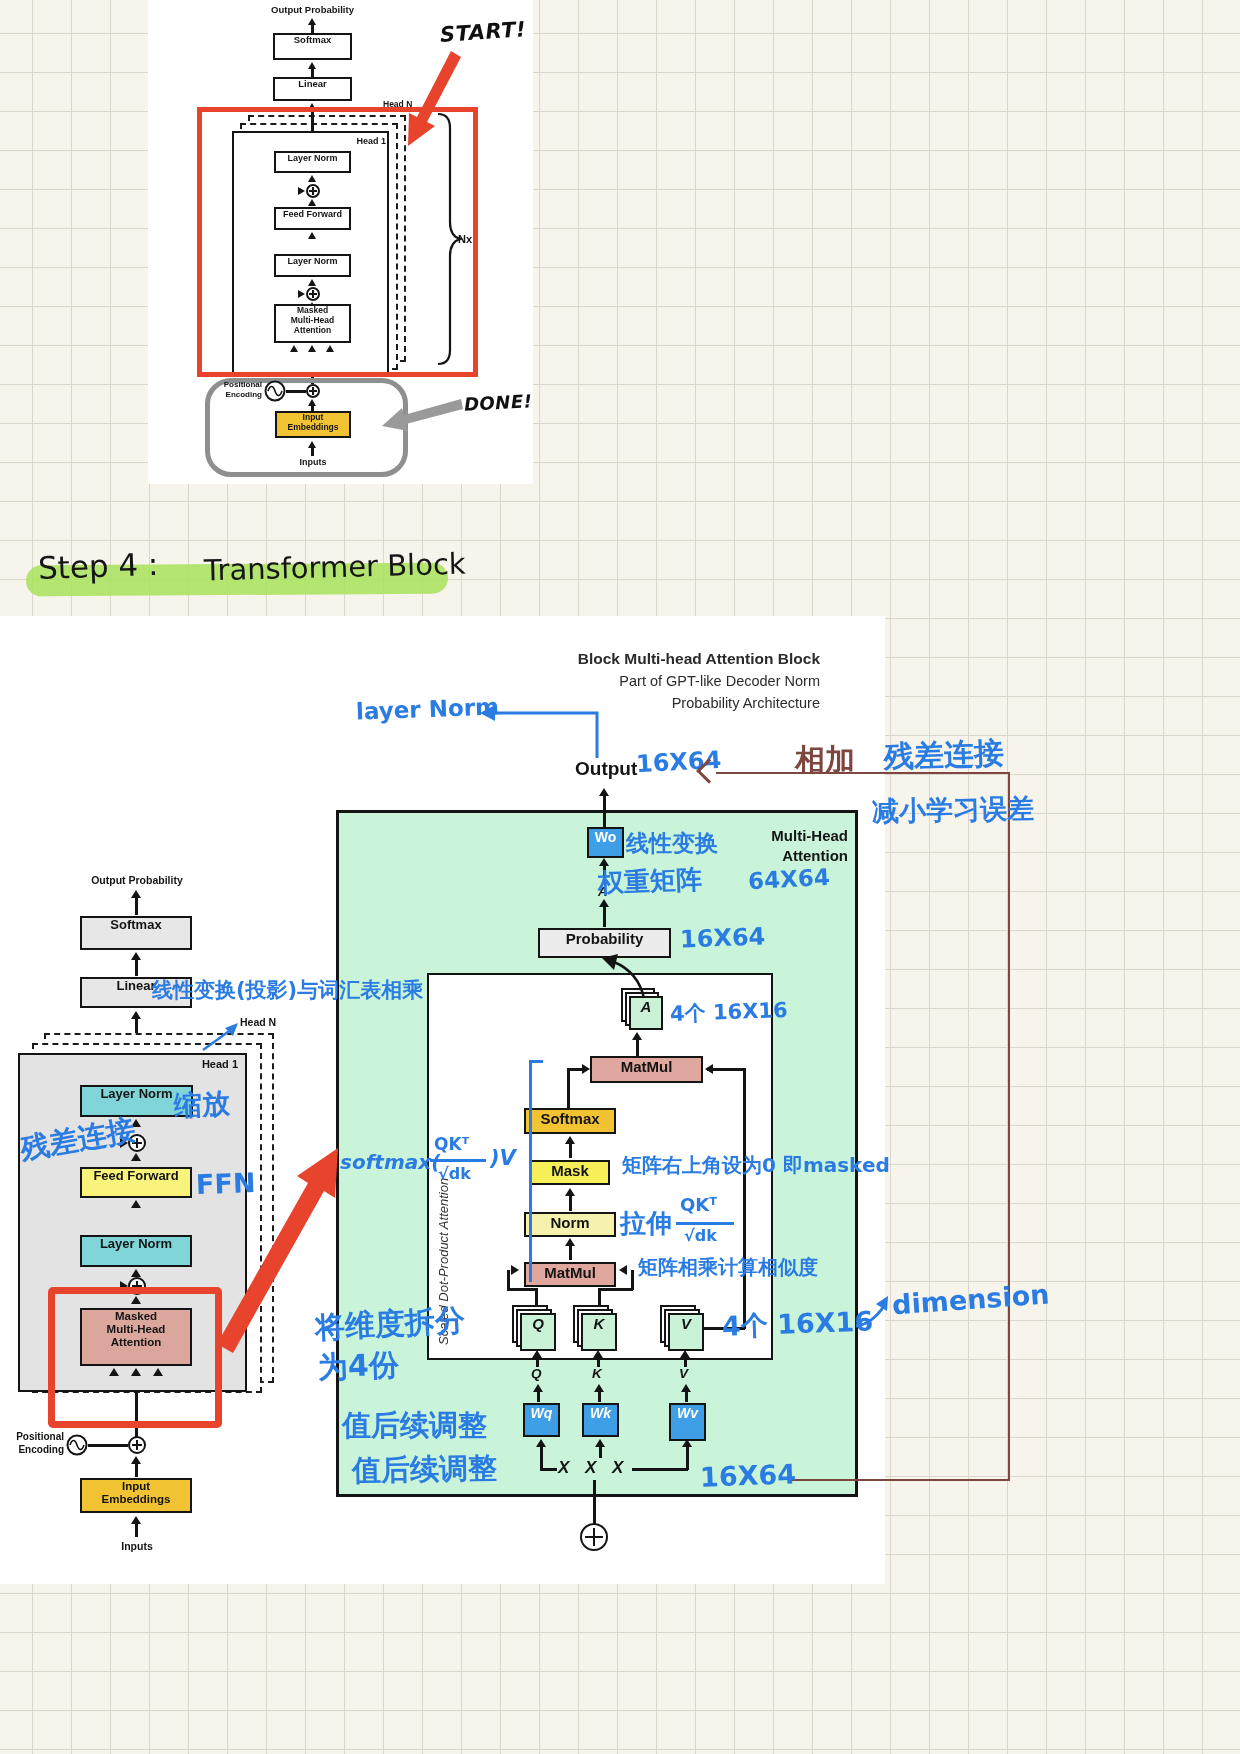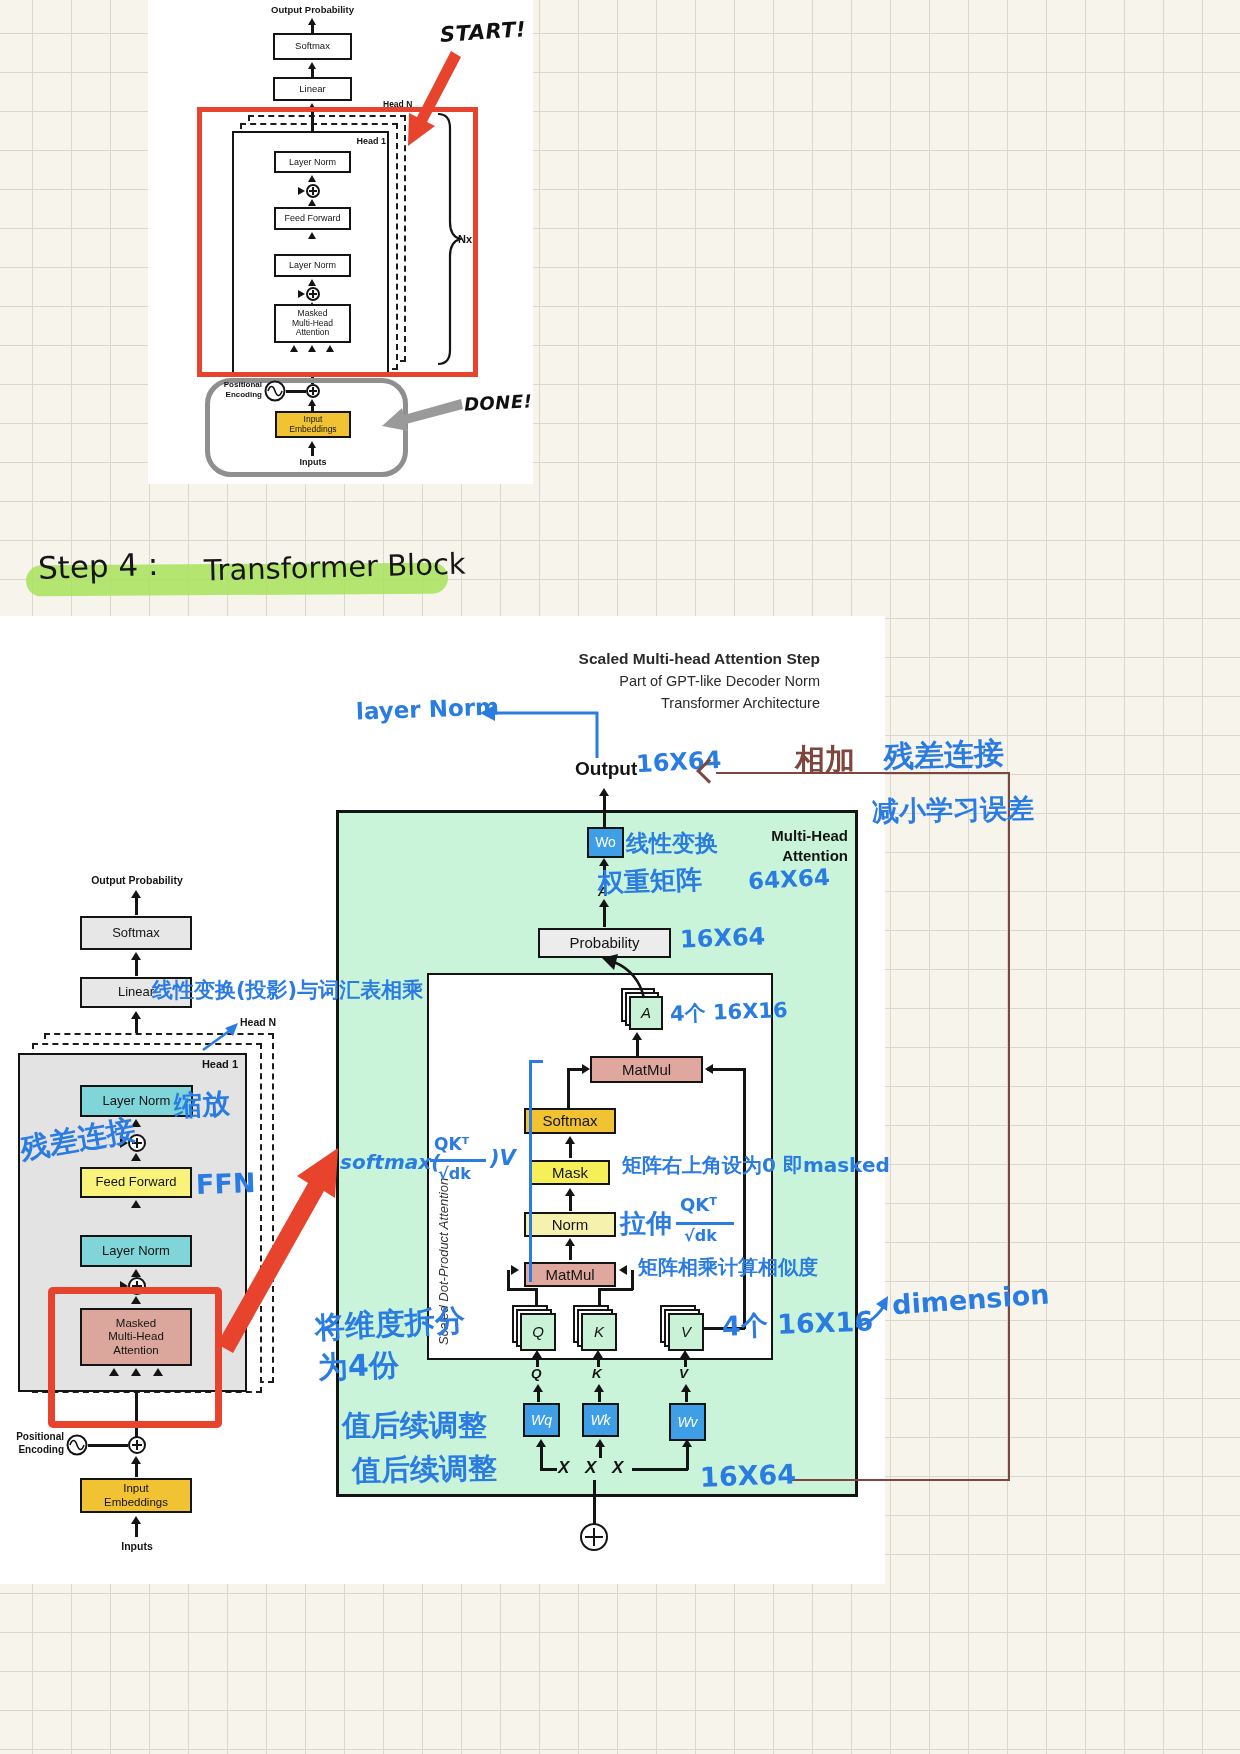--- a/index.html
+++ b/index.html
@@ -4,22 +4,22 @@
 <style>
   html,body{margin:0;padding:0}
   .page{position:relative;width:1240px;height:1754px;background:#f7f4ec;
     background-image:linear-gradient(to right,#dcd7cc 1px,transparent 1px),
                      linear-gradient(to bottom,#dcd7cc 1px,transparent 1px);
     background-size:39px 39px;background-position:-7px -6px;
     font-family:"Liberation Sans",sans-serif;overflow:hidden}
   .a{position:absolute}
   .panel{position:absolute;background:#fff}
   .bx{position:absolute;border:2.5px solid #141414;background:#fff;box-sizing:border-box;
-    display:flex;flex-direction:column;align-items:center;justify-content:center;
-    text-align:center;font-weight:normal;line-height:1.15;color:#141414;z-index:3}
+    display:flex;flex-direction:column;align-items:center;justify-content:flex-start;
+    text-align:center;font-weight:bold;line-height:1.15;color:#141414;z-index:3}
   .vl{position:absolute;width:2.5px;background:#141414;z-index:2}
   .hl{position:absolute;height:2.5px;background:#141414;z-index:2}
   .au,.ad,.ar,.al{position:absolute;width:0;height:0;z-index:3}
   .au{border-left:5px solid transparent;border-right:5px solid transparent;border-bottom:8.5px solid #141414}
   .ar{border-top:5px solid transparent;border-bottom:5px solid transparent;border-left:8.5px solid #141414}
   .al{border-top:5px solid transparent;border-bottom:5px solid transparent;border-right:8.5px solid #141414}
   .au.s{border-left-width:4px;border-right-width:4px;border-bottom-width:7px}
   .ar.s{border-top-width:4px;border-bottom-width:4px;border-left-width:7px}
   .op{position:absolute;border:2.2px solid #141414;border-radius:50%;background:#fff;box-sizing:border-box;z-index:3}
   .op::before{content:"";position:absolute;left:50%;top:14%;bottom:14%;width:2px;margin-left:-1px;background:#141414}
@@ -143,23 +143,23 @@
   <svg style="left:376px;top:396px" width="92" height="40" viewBox="0 0 92 40">
     <polygon points="87,13 30,28 32,35 6,30 26,12 28,19 85,3" fill="#9a9a9a"></polygon>
   </svg>
 
   <div class="a" style="left:26px;top:564px;width:422px;height:31px;background:#a8e25c;border-radius:16px;opacity:.85;transform:rotate(-.4deg);z-index:5"></div>
   <div class="hand" style="left:38px;top:548px;font-size:31px;font-weight:500;transform:rotate(-2deg)">Step 4 :</div>
   <div class="hand" style="left:204px;top:550px;font-size:29px;font-weight:500;transform:rotate(-1.5deg)">Transformer Block</div>
 
   <div class="panel" style="left:0;top:616px;width:885px;height:968px"></div>
 
-  <div class="txt" style="left:420px;top:650px;width:400px;text-align:right;font-size:15.5px;font-weight:bold;color:#2b2b2b">Scaled Multi-head Attention Step</div>
+  <div class="txt" style="left:420px;top:650px;width:400px;text-align:right;font-size:15.5px;font-weight:bold;color:#2b2b2b">Block Multi-head Attention Block</div>
   <div class="txt" style="left:420px;top:673px;width:400px;text-align:right;font-size:14.5px;color:#2b2b2b">Part of GPT-like Decoder Norm</div>
-  <div class="txt" style="left:420px;top:695px;width:400px;text-align:right;font-size:14.5px;color:#2b2b2b">Transformer Architecture</div>
+  <div class="txt" style="left:420px;top:695px;width:400px;text-align:right;font-size:14.5px;color:#2b2b2b">Probability Architecture</div>
 
   <div class="hw" style="left:356px;top:696px;font-size:23px;transform:rotate(-2deg)">layer Norm</div>
   <svg style="left:478px;top:700px" width="128" height="62" viewBox="0 0 128 62">
     <polyline points="14,13 119,13 119,58" fill="none" stroke="#2a7ce2" stroke-width="3"></polyline>
     <polygon points="2,13 17,5 17,21" fill="#2a7ce2"></polygon>
   </svg>
 
   <div class="txt" style="left:575px;top:758px;font-size:19px;font-weight:bold">Output</div>
   <div class="hw" style="left:636px;top:748px;font-size:24px;transform:rotate(-3deg)">16X64</div>
   <div class="a" style="left:700px;top:762px;width:15px;height:15px;border-left:3.5px solid #7d463e;border-bottom:3.5px solid #7d463e;transform:rotate(45deg);z-index:6"></div>

